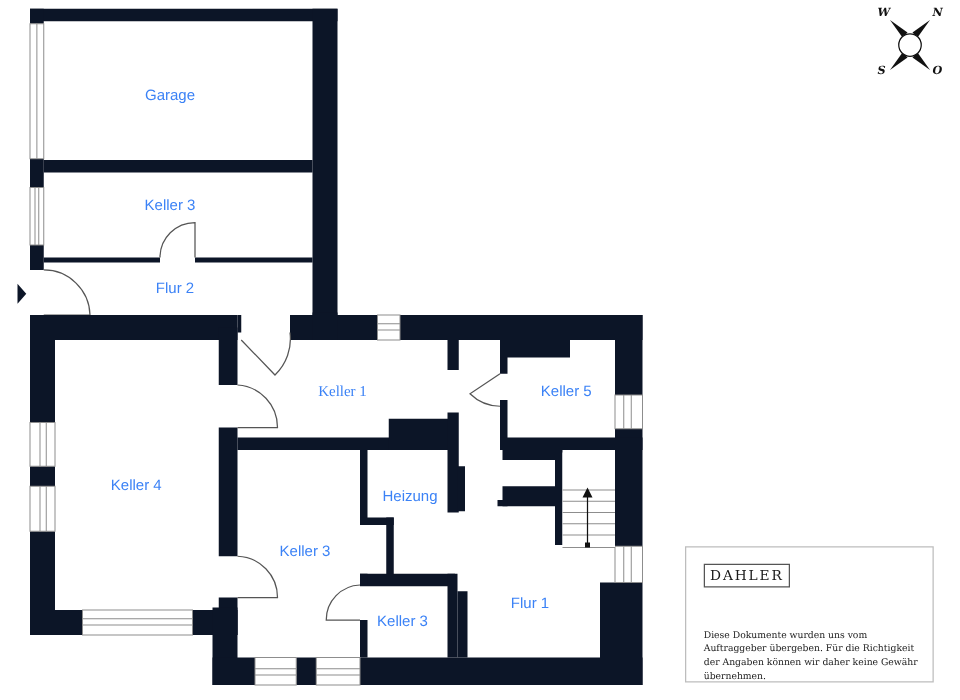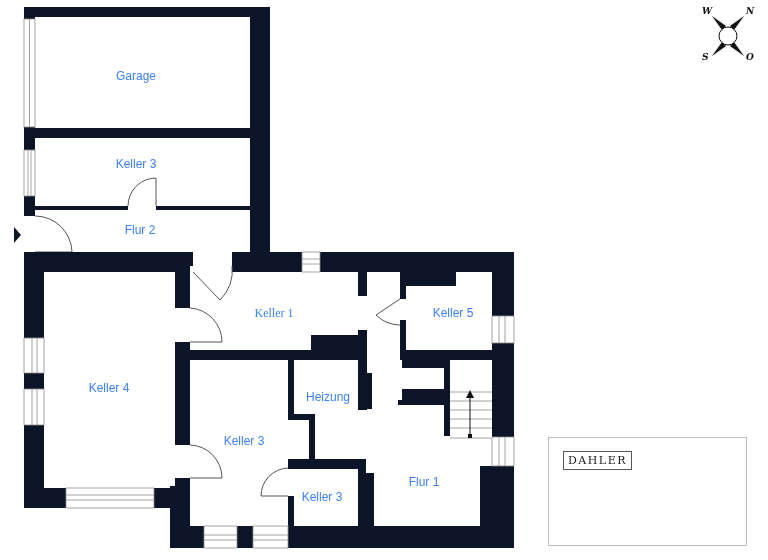--- a/index.html
+++ b/index.html
@@ -170,13 +170,14 @@
     <circle cx="32" cy="30" r="9" fill="#fff" stroke="#111" stroke-width="1"></circle>
   </svg>
   <span style="left:6px; top:0px;">W</span>
   <span style="left:50px; top:0px;">N</span>
   <span style="left:6px; top:46px;">S</span>
   <span style="left:50px; top:46px;">O</span>
 </div>
 
 <div class="disclaimer">
   <div class="brand">DAHLER</div>
+  <div class="disc-text">Diese Dokumente wurden uns vom Auftraggeber übergeben. Für die Richtigkeit der Angaben können wir daher keine Gewähr übernehmen.</div>
 </div>
 
 </body></html>

